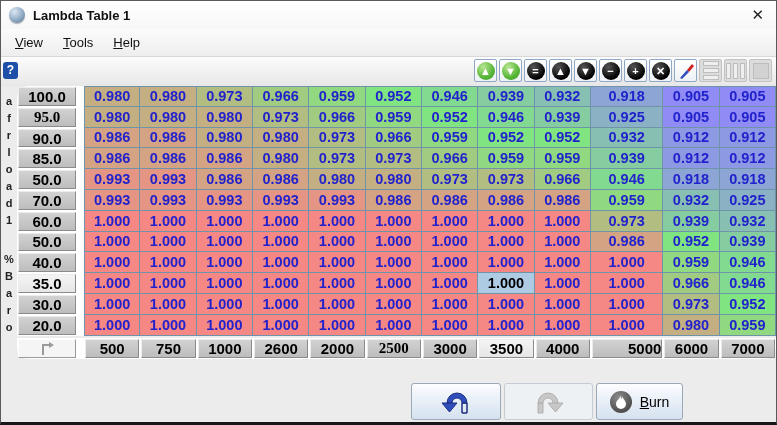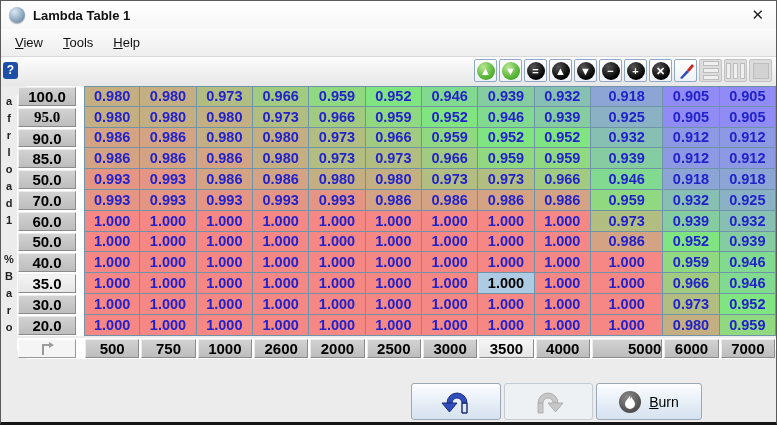--- a/index.html
+++ b/index.html
@@ -320,21 +320,21 @@
         <svg width="16" height="15" viewBox="0 0 16 15">
           <path d="M4 14 L4 4 L11 4" stroke="#9a9a9a" stroke-width="2" fill="none"></path>
           <path d="M10 1 L15 4 L10 7 Z" fill="#9a9a9a"></path>
         </svg>
       </div>
       <div class="hdr" style="grid-area: 14 / 3;">500</div>
       <div class="hdr" style="grid-area: 14 / 4;">750</div>
       <div class="hdr" style="grid-area: 14 / 5;">1000</div>
       <div class="hdr" style="grid-area: 14 / 6;">2600</div>
       <div class="hdr" style="grid-area: 14 / 7;">2000</div>
-      <div class="hdr" style="grid-area: 14 / 8;">2500</div>
+      <div class="hdr" style="grid-area: 14 / 8; font-family: Liberation Serif, serif;">2500</div>
       <div class="hdr" style="grid-area: 14 / 9;">3000</div>
       <div class="hdr hl" style="grid-area: 14 / 10;">3500</div>
       <div class="hdr" style="grid-area: 14 / 11;">4000</div>
       <div class="hdr" style="grid-area: 14 / 12; padding-left: 35px;">5000</div>
       <div class="hdr" style="grid-area: 14 / 13;">6000</div>
       <div class="hdr" style="grid-area: 14 / 14;">7000</div>
     </div>
 
   <div class="btn" id="undoBtn" style="left:410px;width:90px;">
     <svg width="30" height="26" viewBox="0 0 30 26">
@@ -342,21 +342,21 @@
                M26 14 L21 14 L21 24 L26 24 Z" fill="#2F4DBB" stroke="#1c2f80" stroke-width="1"></path>
       <path d="M1 14 L16 14 L8.5 23 Z" fill="#2F4DBB" stroke="#1c2f80" stroke-width="1"></path>
     </svg>
   </div>
   <div class="btn disabled" id="redoBtn" style="left:503px;width:89px;">
     <svg width="30" height="26" viewBox="0 0 30 26">
       <path d="M4 14 A10 10 0 0 1 24 14 L19 14 A5 5 0 0 0 9 14 L4 14 L4 24 L9 24 L9 14 Z" fill="#c7c7c7" stroke="#b0b0b0" stroke-width="1"></path>
       <path d="M29 14 L14 14 L21.5 23 Z" fill="#c7c7c7" stroke="#b0b0b0" stroke-width="1"></path>
     </svg>
   </div>
-  <div class="btn" id="burnBtn" style="left:595px;width:106px;">
+  <div class="btn" id="burnBtn" style="left:595px;width:87px;">
     <span class="flame-circ">
       <svg width="12" height="14" viewBox="0 0 12 14">
         <path d="M6 0 C6 3 1 5 1 9 A5 5 0 0 0 11 9 C11 6 8 4 7.2 1.5 C7 3.5 5.5 4.5 5.5 4.5 C6.5 2.5 6 0 6 0 Z" fill="#fff"></path>
       </svg>
     </span>
     <span id="burnLabel"><u>B</u>urn</span>
   </div>
 </div>
 
 </body></html>

